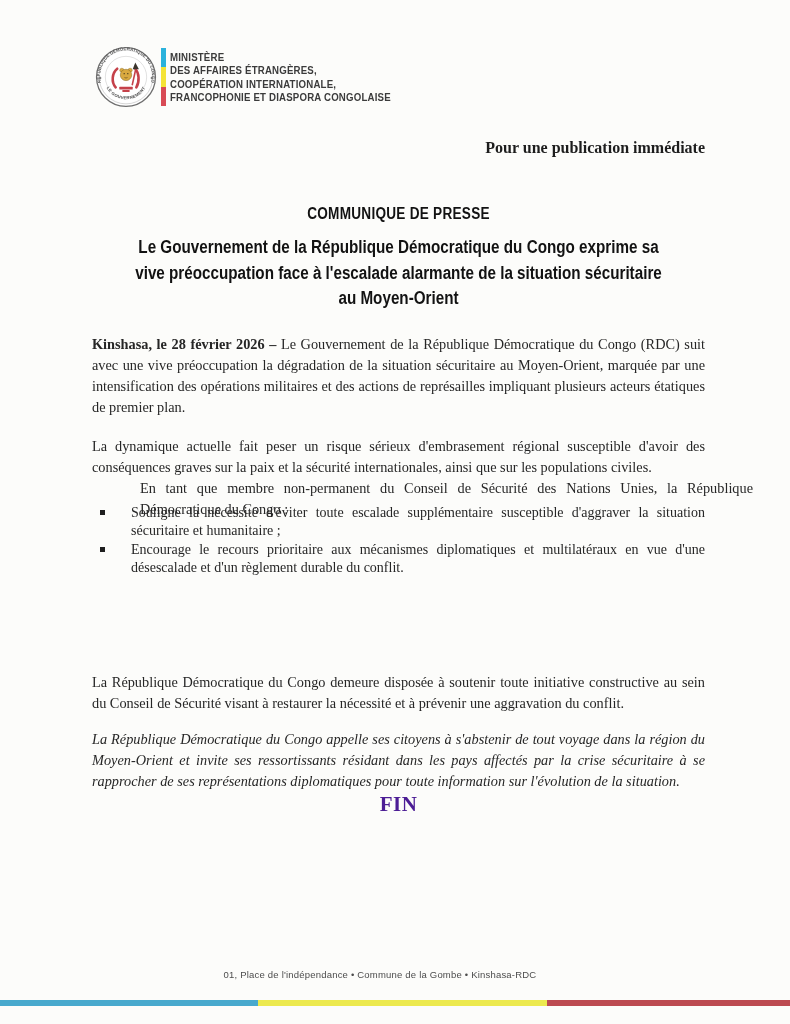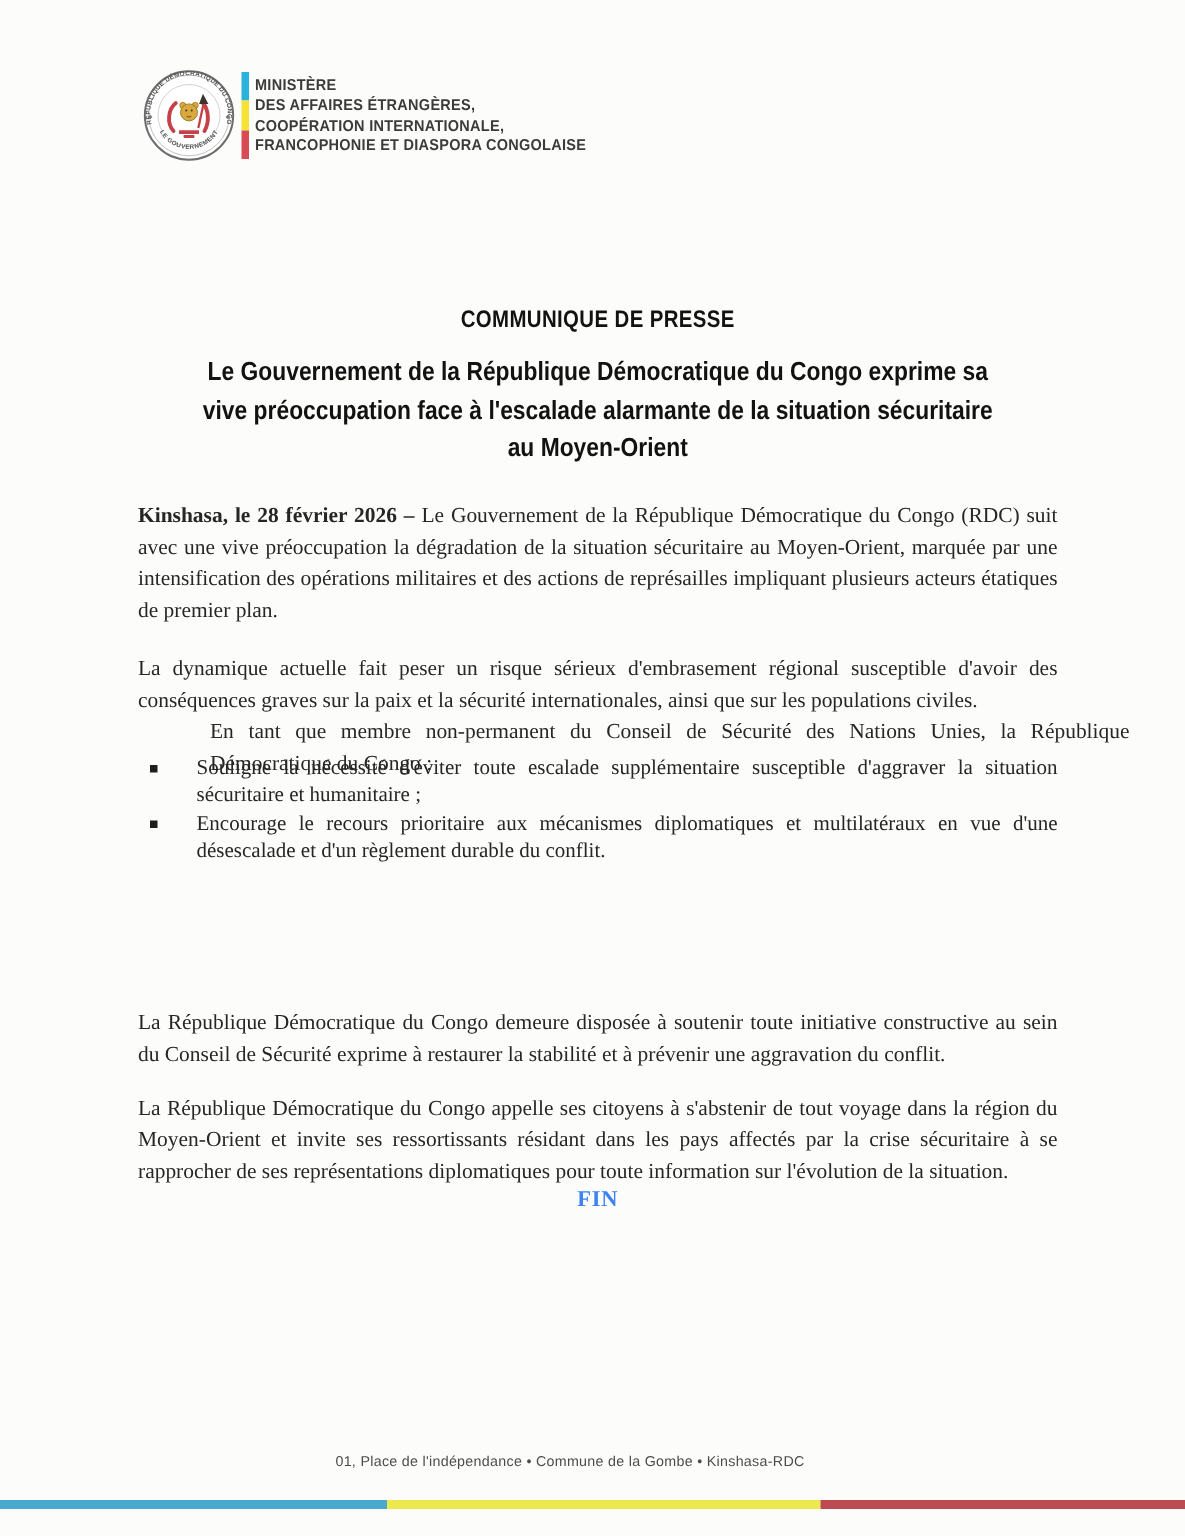--- a/index.html
+++ b/index.html
@@ -36,33 +36,33 @@
     transform:scaleX(.85); transform-origin:center top; letter-spacing:.3px;
   }
   .doc-title {
     top:235px; text-align:center; font-family:"Liberation Sans", sans-serif;
     font-weight:700; font-size:17.5px; line-height:25.5px; color:#121212;
     transform:scaleX(.87); transform-origin:center top;
   }
 
   .body-p { font-size:14.3px; line-height:21px; text-align:justify; }
   .p1 { top:334px; } .p2 { top:436px; } .p3 { top:478px;margin-left:48px; }
-  .p4 { top:672px; } .p5 { top:729px; }
+  .p4 { top:672px; } .p5 { top:729px;font-style:italic; }
   .lead-bold { font-weight:700; }
 
   .bullets { top:504px; list-style:none; }
   .bullets li {
     position:relative; padding-left:39px; font-size:14px; line-height:17.6px;
     text-align:justify; margin-bottom:2px;
   }
   .bullets li .sq {
     position:absolute; left:8px; top:6px; width:5px; height:5px; background:#1e1e1e;
   }
 
-  .fin { top:792px; text-align:center; font-weight:700; font-size:15px; letter-spacing:.5px; color:#3b82f6; }
+  .fin { top:792px; text-align:center; font-weight:700; font-size:21px; letter-spacing:.5px; color:#4c1d95; }
 
   
   .footer-address {
     position:absolute; left:0; top:969px; width:100%; text-align:center;
     transform:translateX(-15px);
     font-family:"Liberation Sans", sans-serif; font-size:9.5px; color:#4c4c4c;
     letter-spacing:.2px;
   }
   .flag-stripe { position:absolute; left:0; top:1000px; width:790px; height:6px; display:flex; }
   .fs-blue { width:258px; background:#48a9cd; }
@@ -114,36 +114,37 @@
     <span class="fd-red"></span>
   </div>
 
   <div class="ministry">
     <div>MINISTÈRE</div>
     <div>DES AFFAIRES ÉTRANGÈRES,</div>
     <div>COOPÉRATION INTERNATIONALE,</div>
     <div>FRANCOPHONIE ET DIASPORA CONGOLAISE</div>
   </div>
 
+  <div class="col pub-line">Pour une publication immédiate</div>
 
   <div class="col kicker">COMMUNIQUE DE PRESSE</div>
   <div class="col doc-title">Le Gouvernement de la République Démocratique du Congo exprime sa vive préoccupation face à l'escalade alarmante de la situation sécuritaire au Moyen-Orient</div>
 
   <p class="col body-p p1"><span class="lead-bold">Kinshasa, le 28 février 2026 –</span><span> Le Gouvernement de la République Démocratique du Congo (RDC) suit avec une vive préoccupation la dégradation de la situation sécuritaire au Moyen-Orient, marquée par une intensification des opérations militaires et des actions de représailles impliquant plusieurs acteurs étatiques de premier plan.</span></p>
 
   <p class="col body-p p2">La dynamique actuelle fait peser un risque sérieux d'embrasement régional susceptible d'avoir des conséquences graves sur la paix et la sécurité internationales, ainsi que sur les populations civiles.</p>
 
   <p class="col body-p p3">En tant que membre non-permanent du Conseil de Sécurité des Nations Unies, la République Démocratique du Congo :</p>
 
   <ul class="col bullets">
     <li><span class="sq"></span><span>Souligne la nécessité d'éviter toute escalade supplémentaire susceptible d'aggraver la situation sécuritaire et humanitaire ;</span></li>
     <li><span class="sq"></span><span>Encourage le recours prioritaire aux mécanismes diplomatiques et multilatéraux en vue d'une désescalade et d'un règlement durable du conflit.</span></li>
   </ul>
 
-  <p class="col body-p p4">La République Démocratique du Congo demeure disposée à soutenir toute initiative constructive au sein du Conseil de Sécurité exprime à restaurer la stabilité et à prévenir une aggravation du conflit.</p>
+  <p class="col body-p p4">La République Démocratique du Congo demeure disposée à soutenir toute initiative constructive au sein du Conseil de Sécurité visant à restaurer la nécessité et à prévenir une aggravation du conflit.</p>
 
   <p class="col body-p p5">La République Démocratique du Congo appelle ses citoyens à s'abstenir de tout voyage dans la région du Moyen-Orient et invite ses ressortissants résidant dans les pays affectés par la crise sécuritaire à se rapprocher de ses représentations diplomatiques pour toute information sur l'évolution de la situation.</p>
 
   <div class="col fin">FIN</div>
 
   <div class="footer-address">01, Place de l'indépendance  •  Commune de la Gombe  •  Kinshasa-RDC</div>
 
   <div class="flag-stripe">
     <span class="fs-blue"></span>
     <span class="fs-yellow"></span>

